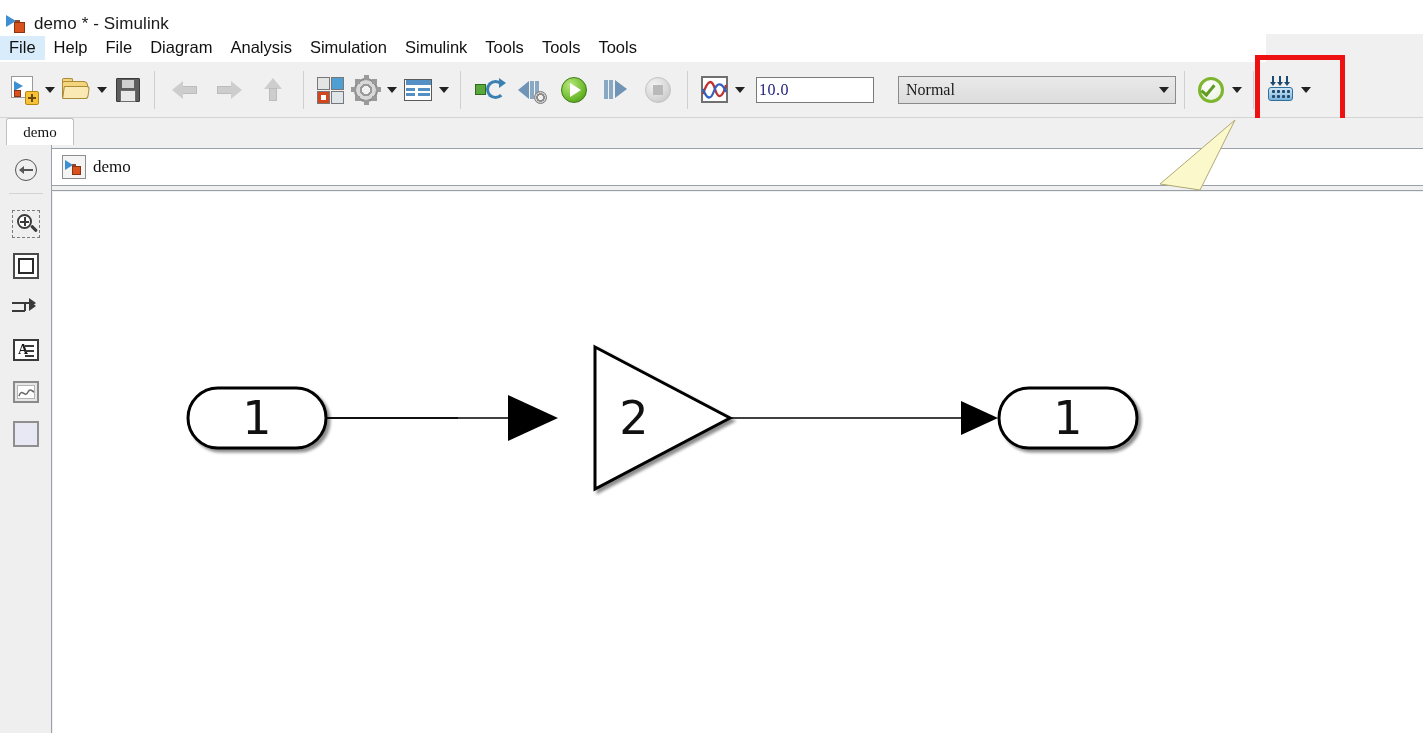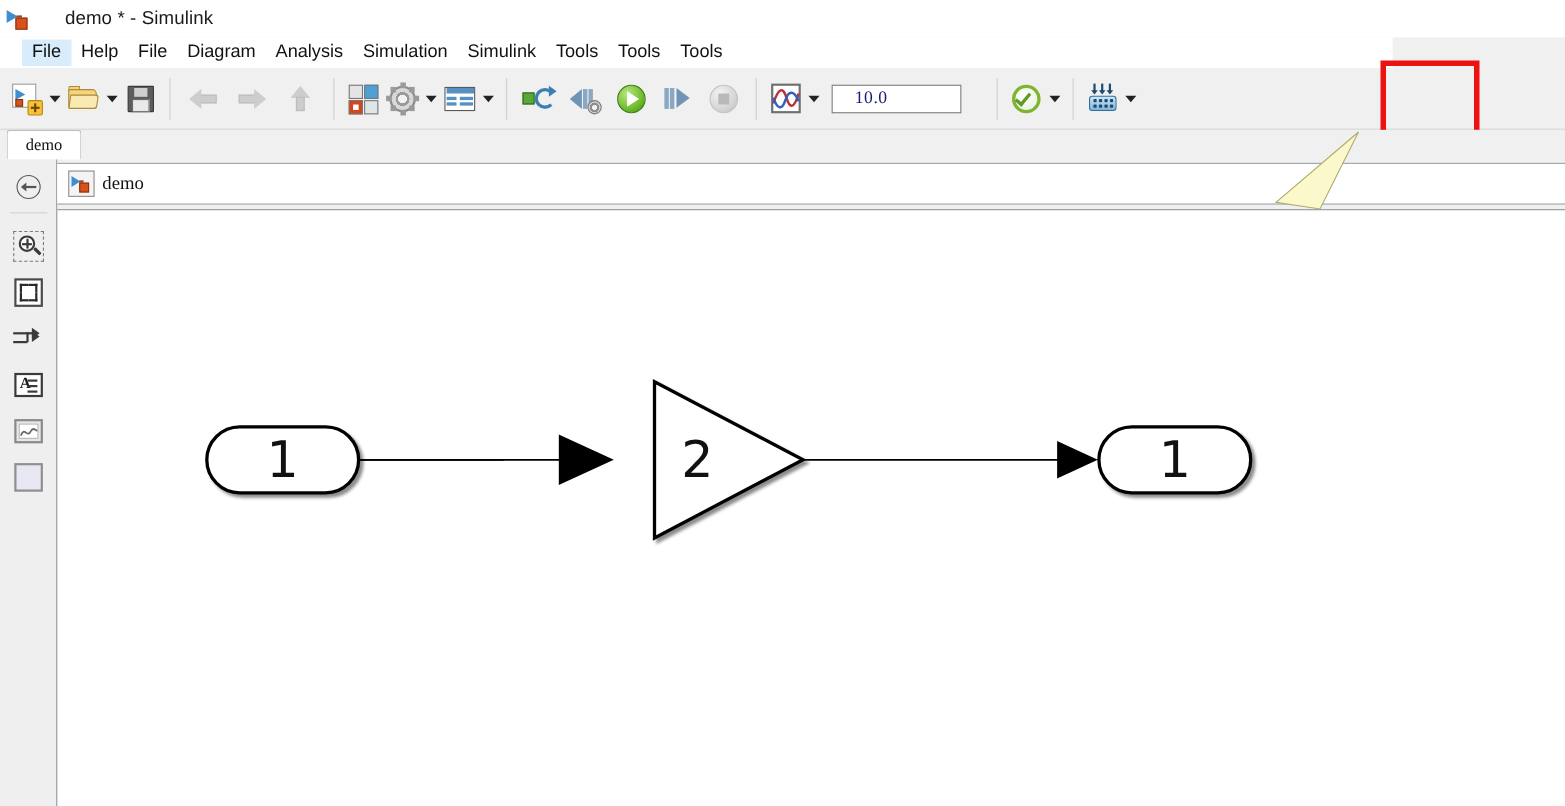--- a/index.html
+++ b/index.html
@@ -13,23 +13,22 @@
   #app {
     position: relative;
     width: 1423px; height: 733px;
     background: #f0f0f0;
   }
 
   
   .titlebar {
     position: absolute; left: 0; top: 0; width: 1423px; height: 34px;
     background: #ffffff;
-    display: flex; align-items: center;
+    display: flex; align-items: flex-end;
     padding-left: 6px;
-    gap: 25px;
   }
   .title-icon { width: 22px; height: 22px; position: relative; margin-right: 6px; flex: none; }
   .title-text {
     font-family: "Liberation Sans", sans-serif;
     font-size: 17px; color: #1a1a1a; letter-spacing: .1px;
     white-space: nowrap;
   }
 
   
   .slicon { position: relative; display: inline-block; }
@@ -45,21 +44,21 @@
   .slicon .sq {
     position: absolute; background: #d9521e;
     border: 1px solid #8c3412;
   }
 
   
   .menubar {
     position: absolute; left: 0; top: 34px; width: 1266px; height: 28px;
     background: #ffffff;
     display: flex; align-items: center;
-    padding-left: 20px;
+    padding-left: 0;
   }
   .menu-item {
     font-size: 16.5px; color: #111;
     padding: 2px 9px 3px 9px;
     white-space: nowrap;
     cursor: default;
   }
   .menu-item.active { background: #d8ecfb; }
 
   
@@ -305,21 +304,21 @@
     position: absolute; top: 7px; width: 0; height: 0;
     border-left: 3.5px solid transparent; border-right: 3.5px solid transparent;
     border-top: 4px solid #1d4a6e;
   }
 
   
   .simtime {
     width: 118px; height: 26px;
     background: #fff; border: 1px solid #7a7a7a;
     display: flex; align-items: center;
-    padding-left: 20px;
+    padding-left: 2px;
     font-family: "Liberation Serif", serif;
     font-size: 16px; color: #1a1a7a;
     letter-spacing: .5px;
   }
   
   .modesel {
     width: 278px; height: 28px;
     background: linear-gradient(#e9e9e9, #dcdcdc);
     border: 1px solid #8a8a8a;
     display: flex; align-items: center; justify-content: space-between;
@@ -650,20 +649,24 @@
             <path d="M2 18 C7 3, 11 3, 14 13 C17 23, 21 23, 25 9" fill="none" stroke="#c03030" stroke-width="2.3"></path>
             <path d="M2 13 C6 24, 10 24, 13 15 C16 6, 21 6, 25 16" fill="none" stroke="#3060c0" stroke-width="2.3"></path>
           </svg>
         </div>
       </div>
       <div class="tbbtn small" style="margin-right:8px">
           <span class="caret"></span>
         </div>
       <div class="simtime" title="10.0">10.0</div>
       <div style="width:24px"></div>
+      <div class="modesel">
+        <span>Normal</span>
+        <span class="caret2"></span>
+      </div>
     </div>
 
     <div class="tbsep"></div>
 
     <div class="tbgroup">
       <div class="tbbtn">
         <div class="ibox ic-check">
           <div class="circ"></div>
             <div class="tick"></div>
         </div>

